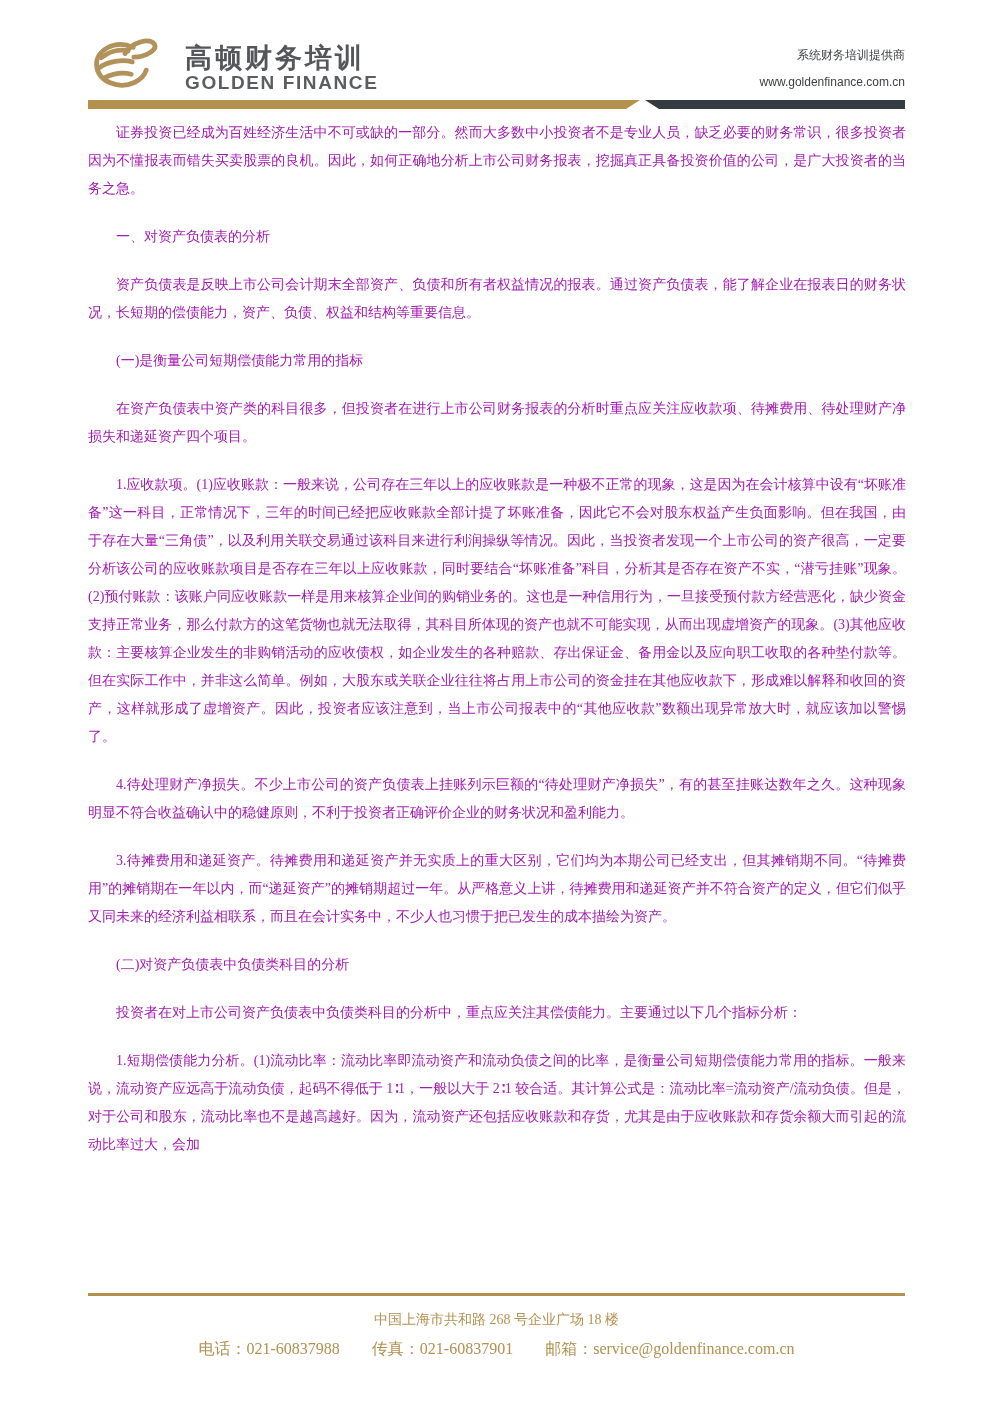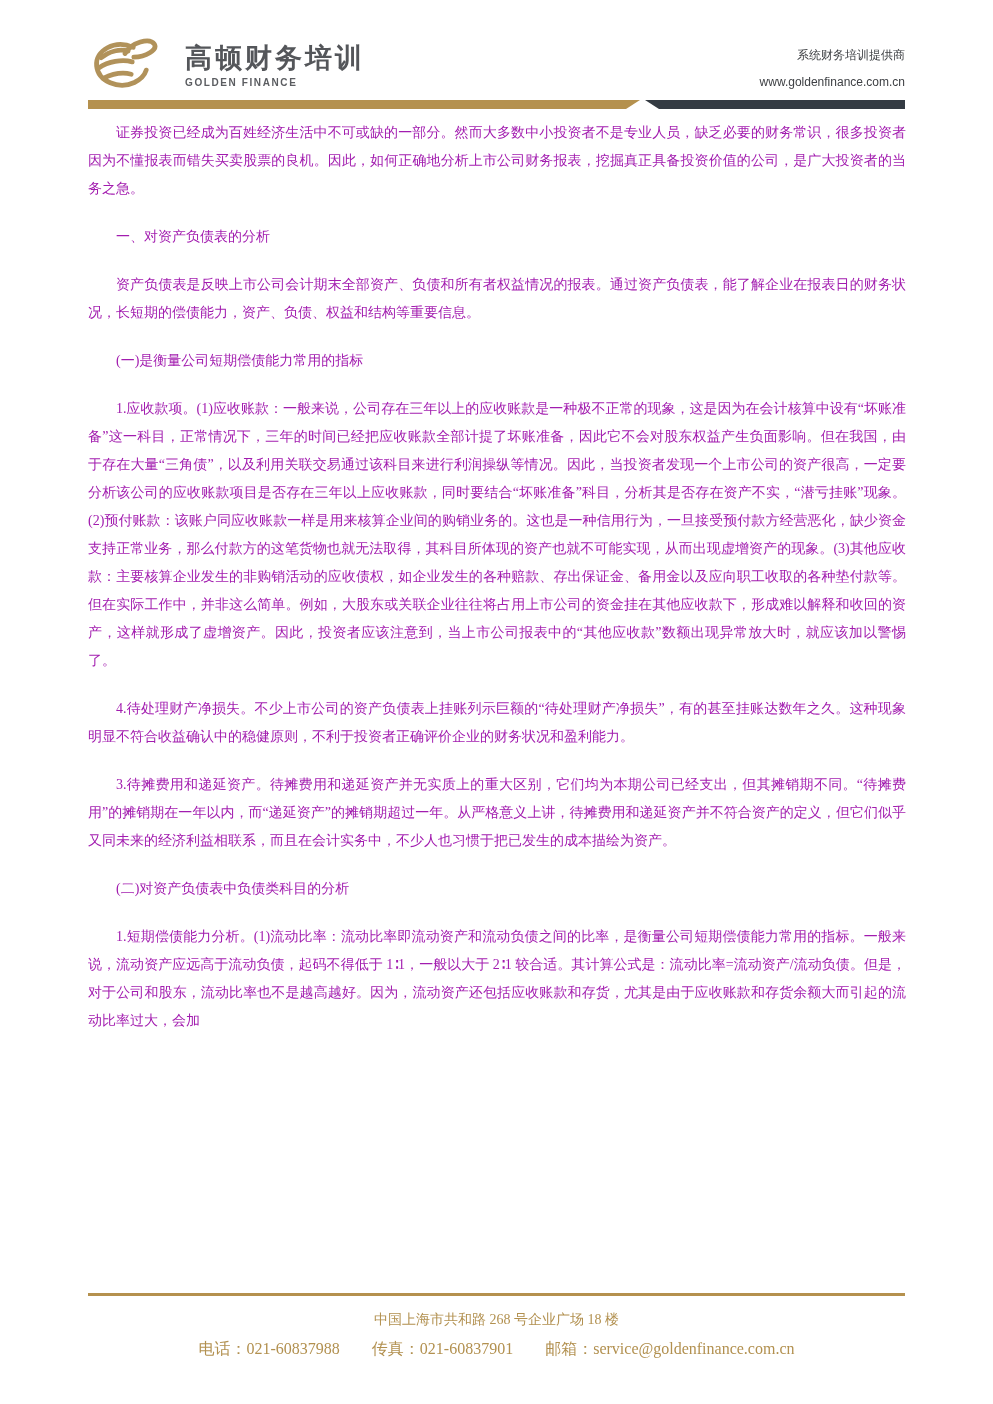--- a/index.html
+++ b/index.html
@@ -13,21 +13,21 @@
   
   .hdr-logo{position:absolute;left:86px;top:36px;display:flex;align-items:center;}
   .logo-icon{width:76px;height:62px;flex:0 0 auto;}
   .logo-text{margin-left:23px;}
   .logo-cn{
     font-family:"Liberation Sans","DejaVu Sans",sans-serif;
     font-size:27px;font-weight:bold;color:#54565a;letter-spacing:3px;line-height:30px;
   }
   .logo-en{
     font-family:"Liberation Sans","DejaVu Sans",sans-serif;
-    font-size:10px;font-weight:bold;color:#5b5d61;letter-spacing:1.6px;line-height:18px;margin-top:1px;
+    font-size:19px;font-weight:bold;color:#5b5d61;letter-spacing:1.6px;line-height:18px;margin-top:1px;
   }
   .hdr-right{
     position:absolute;right:88px;top:42px;text-align:right;
     font-family:"Liberation Sans","DejaVu Sans",sans-serif;
     font-size:12px;color:#3e4044;line-height:27px;
   }
   .hdr-bar{position:absolute;left:88px;top:100px;width:817px;height:9px;}
   .hdr-bar .bar-gold{
     position:absolute;left:0;top:0;width:552px;height:100%;
     background:#b5914e;
@@ -86,24 +86,26 @@
   <div class="hdr-bar">
     <div class="bar-gold"></div>
     <div class="bar-dark"></div>
   </div>
 
   <main class="content" id="doc-body">
       <p>证券投资已经成为百姓经济生活中不可或缺的一部分。然而大多数中小投资者不是专业人员，缺乏必要的财务常识，很多投资者因为不懂报表而错失买卖股票的良机。因此，如何正确地分析上市公司财务报表，挖掘真正具备投资价值的公司，是广大投资者的当务之急。</p>
       <p>一、对资产负债表的分析</p>
       <p>资产负债表是反映上市公司会计期末全部资产、负债和所有者权益情况的报表。通过资产负债表，能了解企业在报表日的财务状况，长短期的偿债能力，资产、负债、权益和结构等重要信息。</p>
       <p>(一)是衡量公司短期偿债能力常用的指标</p>
+      <p>在资产负债表中资产类的科目很多，但投资者在进行上市公司财务报表的分析时重点应关注应收款项、待摊费用、待处理财产净损失和递延资产四个项目。</p>
       <p>1.应收款项。(1)应收账款：一般来说，公司存在三年以上的应收账款是一种极不正常的现象，这是因为在会计核算中设有“坏账准备”这一科目，正常情况下，三年的时间已经把应收账款全部计提了坏账准备，因此它不会对股东权益产生负面影响。但在我国，由于存在大量“三角债”，以及利用关联交易通过该科目来进行利润操纵等情况。因此，当投资者发现一个上市公司的资产很高，一定要分析该公司的应收账款项目是否存在三年以上应收账款，同时要结合“坏账准备”科目，分析其是否存在资产不实，“潜亏挂账”现象。(2)预付账款：该账户同应收账款一样是用来核算企业间的购销业务的。这也是一种信用行为，一旦接受预付款方经营恶化，缺少资金支持正常业务，那么付款方的这笔货物也就无法取得，其科目所体现的资产也就不可能实现，从而出现虚增资产的现象。(3)其他应收款：主要核算企业发生的非购销活动的应收债权，如企业发生的各种赔款、存出保证金、备用金以及应向职工收取的各种垫付款等。但在实际工作中，并非这么简单。例如，大股东或关联企业往往将占用上市公司的资金挂在其他应收款下，形成难以解释和收回的资产，这样就形成了虚增资产。因此，投资者应该注意到，当上市公司报表中的“其他应收款”数额出现异常放大时，就应该加以警惕了。</p>
       <p>4.待处理财产净损失。不少上市公司的资产负债表上挂账列示巨额的“待处理财产净损失”，有的甚至挂账达数年之久。这种现象明显不符合收益确认中的稳健原则，不利于投资者正确评价企业的财务状况和盈利能力。</p>
       <p>3.待摊费用和递延资产。待摊费用和递延资产并无实质上的重大区别，它们均为本期公司已经支出，但其摊销期不同。“待摊费用”的摊销期在一年以内，而“递延资产”的摊销期超过一年。从严格意义上讲，待摊费用和递延资产并不符合资产的定义，但它们似乎又同未来的经济利益相联系，而且在会计实务中，不少人也习惯于把已发生的成本描绘为资产。</p>
       <p>(二)对资产负债表中负债类科目的分析</p>
+      <p>投资者在对上市公司资产负债表中负债类科目的分析中，重点应关注其偿债能力。主要通过以下几个指标分析：</p>
       <p>1.短期偿债能力分析。(1)流动比率：流动比率即流动资产和流动负债之间的比率，是衡量公司短期偿债能力常用的指标。一般来说，流动资产应远高于流动负债，起码不得低于 1∶1，一般以大于 2∶1 较合适。其计算公式是：流动比率=流动资产/流动负债。但是，对于公司和股东，流动比率也不是越高越好。因为，流动资产还包括应收账款和存货，尤其是由于应收账款和存货余额大而引起的流动比率过大，会加</p>
     </main>
 
   <footer class="footer">
     <div class="footer-line"></div>
     <div class="footer-address">中国上海市共和路 268 号企业广场 18 楼</div>
     <div class="footer-contacts">
       <span>电话：021-60837988</span>
       <span>传真：021-60837901</span>
       <span>邮箱：service@goldenfinance.com.cn</span>

